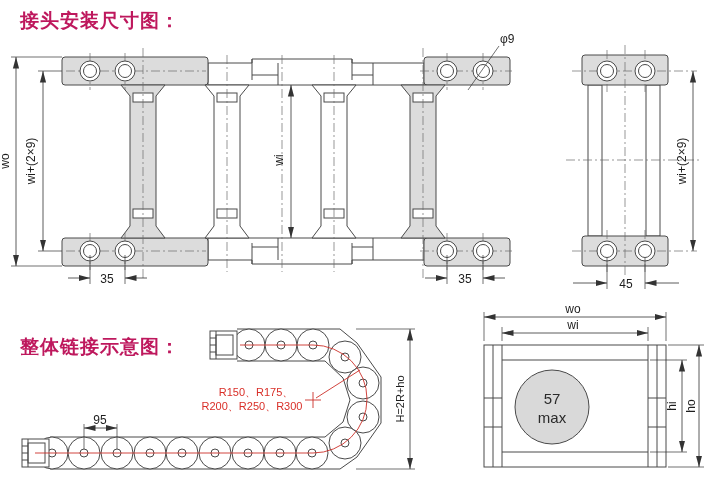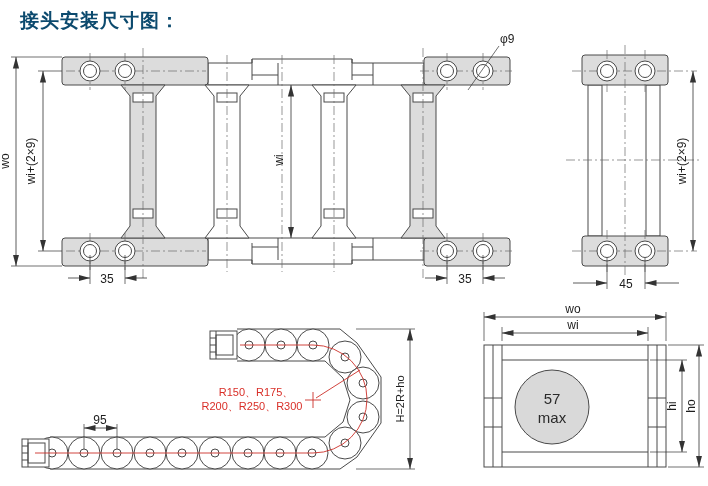--- a/index.html
+++ b/index.html
@@ -1,18 +1,18 @@
 <!DOCTYPE html>
 <html><head>
 <meta charset="utf-8">
 <style>
   html,body{margin:0;padding:0;background:#fff;}
   #stage{position:relative;width:708px;height:486px;background:#fff;overflow:hidden;
          font-family:"Liberation Sans","DejaVu Sans",sans-serif;}
-  .title{position:absolute;left:20px;color:#0c4a6e;font-weight:bold;font-size:19px;
+  .title{position:absolute;left:20px;color:#be185d;font-weight:bold;font-size:19px;
          letter-spacing:1px;white-space:nowrap;}
   #title-top{top:8px;}
   #title-bottom{top:334px;}
   svg{position:absolute;left:0;top:0;}
   .ln{stroke:#4a4a4a;stroke-width:1;fill:none;}
   .fillg{fill:#dcdcdc;stroke:#4a4a4a;stroke-width:1;}
   .fillw{fill:#ffffff;stroke:#4a4a4a;stroke-width:1;}
   .cl{stroke:#6a6a6a;stroke-width:0.7;fill:none;stroke-dasharray:9 3 2 3;}
   .dim{stroke:#333;stroke-width:0.8;fill:none;}
   .ext{stroke:#333;stroke-width:0.7;fill:none;}
@@ -22,20 +22,21 @@
   .rt{font:11px "Liberation Sans","DejaVu Sans",sans-serif;fill:#d92f28;}
   .bt{font:15px "Liberation Sans","DejaVu Sans",sans-serif;fill:#2a2a2a;}
   .mid{text-anchor:middle;}
 </style>
 </head>
 <body>
 
 <div id="stage">
 
   <div id="title-top" class="title">接头安装尺寸图：</div>
+  <div id="title-bottom" class="title">整体链接示意图：</div>
 
   <svg width="708" height="486" viewBox="0 0 708 486">
     <defs>
       <marker id="aE" refX="11.5" refY="4.5" markerWidth="12" markerHeight="9" orient="auto" markerUnits="userSpaceOnUse">
         <path d="M0,1.4 L11.5,4.5 L0,7.6 Z" fill="#333"></path>
       </marker>
       <marker id="aS" refX="0.5" refY="4.5" markerWidth="12" markerHeight="9" orient="auto" markerUnits="userSpaceOnUse">
         <path d="M12,1.4 L0.5,4.5 L12,7.6 Z" fill="#333"></path>
       </marker>
     </defs>

